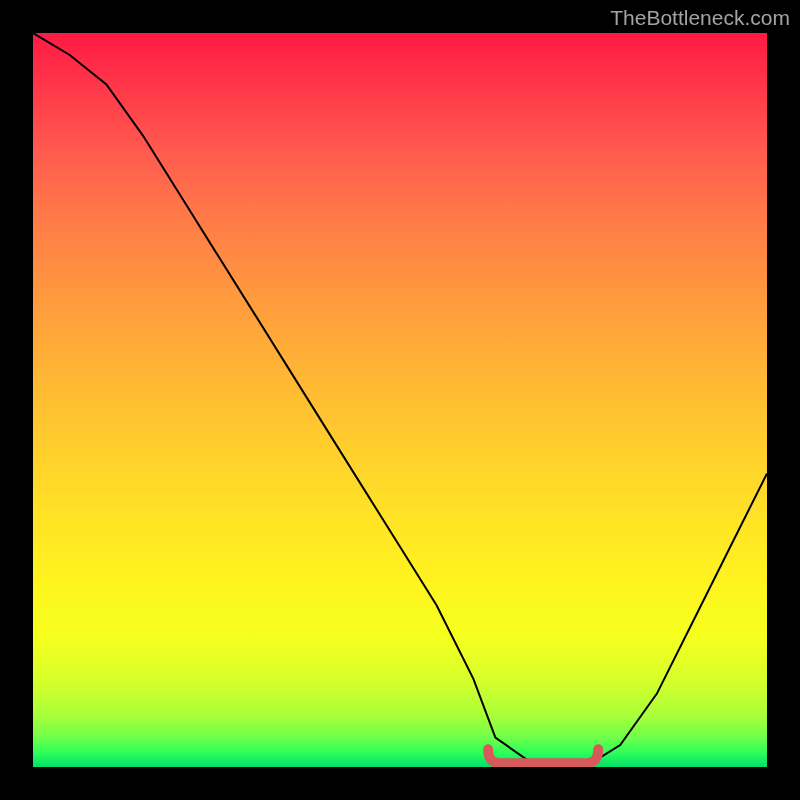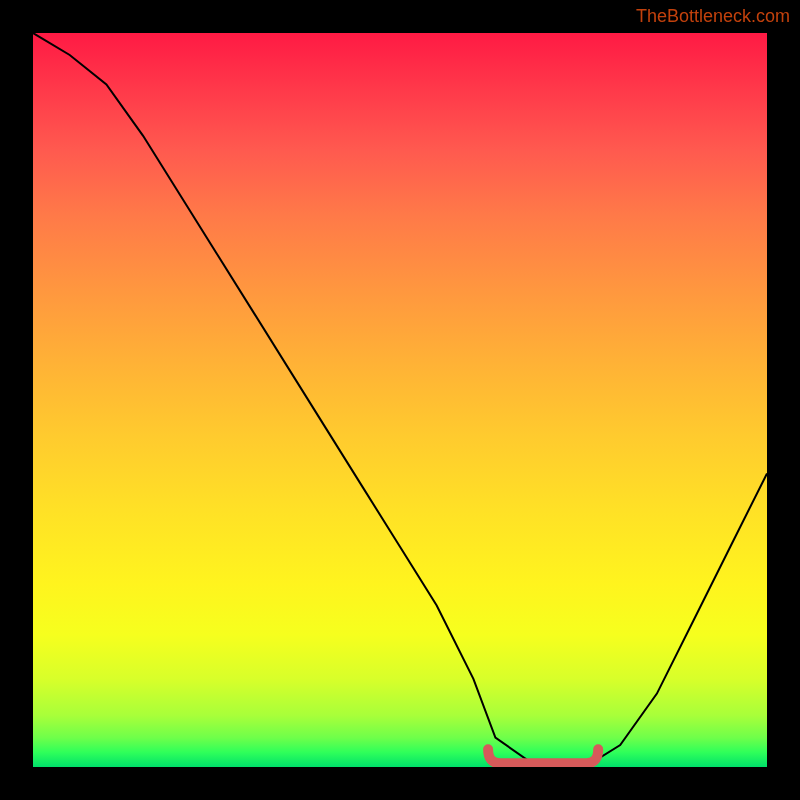--- a/index.html
+++ b/index.html
@@ -8,22 +8,22 @@
     height: 800px;
     background: #000;
     position: relative;
     font-family: Arial, sans-serif;
     overflow: hidden;
   }
   .watermark {
     position: absolute;
     top: 6px;
     right: 10px;
-    color: #c2410c;
-    font-size: 18px;
+    color: #a3a3a3;
+    font-size: 21px;
     font-weight: 500;
     z-index: 10;
   }
   .plot-area {
     position: absolute;
     left: 33px;
     top: 33px;
     width: 734px;
     height: 734px;
   }

